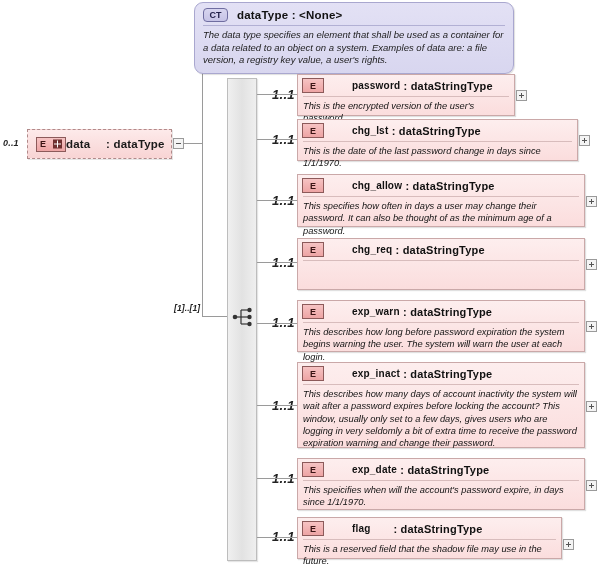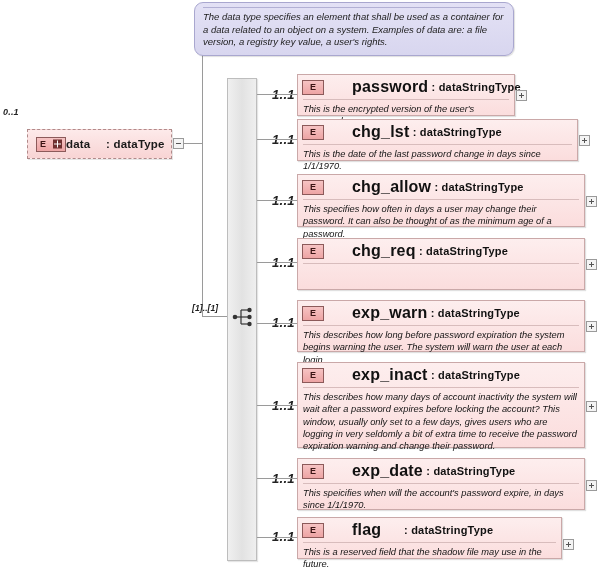--- a/index.html
+++ b/index.html
@@ -204,21 +204,21 @@
   }
   #seq-icon {
     position: absolute;
     left: 232px;
     top: 306px;
     width: 26px;
     height: 22px;
   }
   #seq-occurs {
     position: absolute;
-    left: 192px;
+    left: 174px;
     top: 303px;
     font-size: 8.5px;
     font-style: italic;
     font-weight: bold;
     color: #222;
     letter-spacing: 0.1px;
   }
 
   
   .elem-card {
@@ -229,21 +229,21 @@
     box-shadow: 1px 1px 1px rgba(0,0,0,0.12);
     padding: 3px 4px 4px 4px;
   }
   .elem-card .e-title-row {
     display: flex;
     align-items: center;
     padding-bottom: 3px;
     position: relative;
   }
   .elem-card .e-name {
-    font-size: 16px;
+    font-size: 10px;
     font-weight: bold;
     color: #111;
     margin-left: 9px;
     letter-spacing: 0.2px;
     white-space: pre;
     padding-left: 19px;
   }
   .elem-card .e-sep {
     font-size: 11px;
     font-weight: bold;
@@ -277,21 +277,21 @@
     font-weight: bold;
     color: #222;
     letter-spacing: 0.3px;
   }
 </style>
 </head>
 <body>
 
 <div id="canvas">
 
-  <div class="card-occurs" style="left:3px; top:107px;text-align:center;">0..1</div>
+  <div class="card-occurs" style="left:3px; top:138px;text-align:center;">0..1</div>
 
   <div id="root-elem">
     <span class="ebadge plus">
       <span>E</span>
         <i class="pm"></i>
     </span>
     <span class="rname">data</span>
     <span class="rtype"><span>:</span>&nbsp;<span>dataType</span></span>
   </div>
 
@@ -299,20 +299,24 @@
 
   <div class="line hline" style="left:184px; top:143px; width:18px;"></div>
 
   <div class="line vline" style="left:202px; top:40px; height:276px;"></div>
 
   <div class="line hline" style="left:202px; top:40px; width:8px;"></div>
 
   <div class="line hline" style="left:202px; top:316px; width:32px;"></div>
 
   <div id="ct-header">
+    <div class="ct-title-row">
+      <span class="ctbadge">CT</span>
+      <span class="ct-title">dataType : &lt;None&gt;</span>
+    </div>
     <div class="ct-rule"></div>
     <div class="ct-desc">The data type specifies an element that shall be used as a container for a data related to an object on a system. Examples of data are: a file version, a registry key value, a user's rights.</div>
   </div>
 
   <div id="seq-bar"></div>
   <div id="seq-occurs">[1]..[1]</div>
   <svg id="seq-icon" viewBox="0 0 26 22">
     <circle cx="3" cy="11" r="2.3" fill="#333"></circle>
     <line x1="5" y1="11" x2="9" y2="11" stroke="#333" stroke-width="1.2"></line>
     <line x1="9" y1="4" x2="9" y2="18" stroke="#333" stroke-width="1.2"></line>

